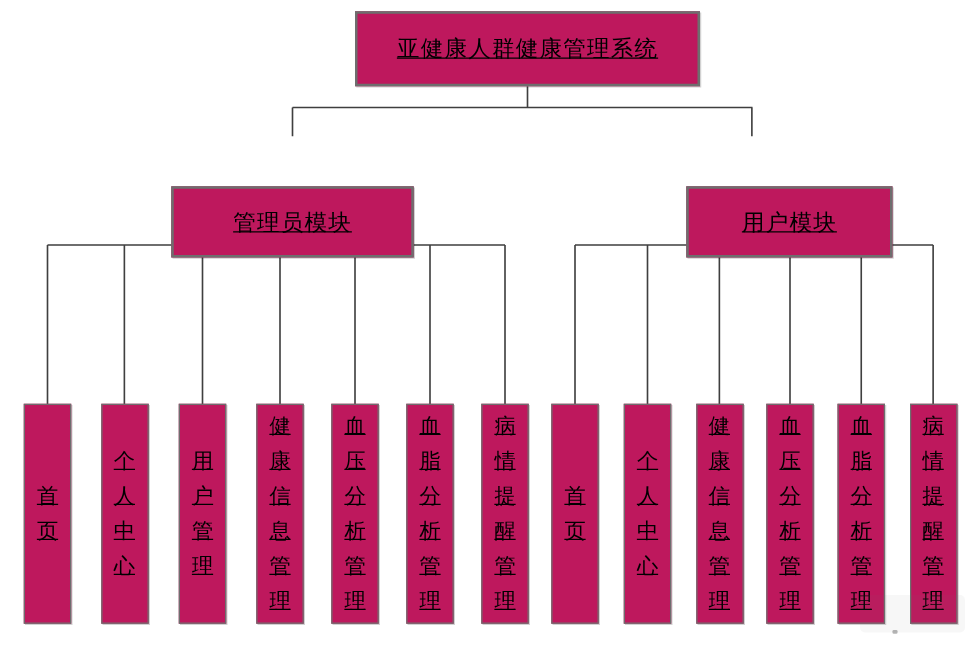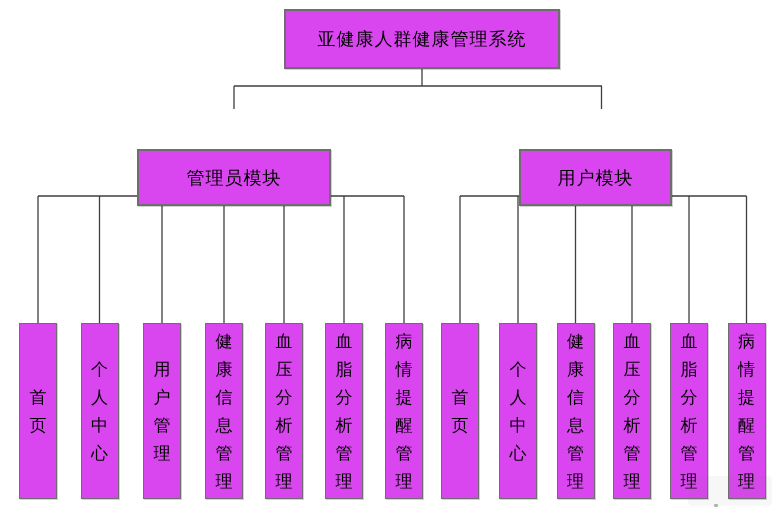--- a/index.html
+++ b/index.html
@@ -7,27 +7,28 @@
     position:relative;
     width:776px;height:516px;
     background:#ffffff;
     font-family:"DejaVu Sans",sans-serif;
     color:#000;
     overflow:hidden;
   }
   .connectors{position:absolute;left:0;top:0;}
   .box{
     position:absolute;
-    background:#d946ef;
+    background:#be185d;
     border:2px solid #6e6e6e;
     box-shadow:1px 1px 0 rgba(0,0,0,0.18);
     display:flex;
     align-items:center;
     justify-content:center;
     box-sizing:border-box;
+    text-decoration:underline;
   }
   .root{
     left:284px;top:9px;width:276px;height:60px;
     font-size:18px;letter-spacing:1px;
   }
   .module{
     top:109px;height:57px;
     font-size:18px;letter-spacing:1px;margin-top:40px;
   }
   .leaf{
@@ -60,21 +61,21 @@
          M38,196 H404
          M38,196 V324 M99.5,196 V324 M162,196 V324 M224,196 V324 M284,196 V324 M344,196 V324 M404,196 V324
          M601.5,166 V196
          M460,196 H746.5
          M460,196 V324 M518,196 V324 M575.5,196 V324 M632,196 V324 M689,196 V324 M746.5,196 V324" stroke="#3f3f3f" stroke-width="1.3" fill="none"></path>
   </svg>
 
   <div class="box root">亚健康人群健康管理系统</div>
 
   <div class="box module" style="left:137px;width:194px">管理员模块</div>
-  <div class="box module" style="left:519px;width:153px">用户模块</div>
+  <div class="box module" style="left:549px;width:165px">用户模块</div>
 
   <div class="box leaf vtext" style="left:19px">首
 页</div>
   <div class="box leaf vtext" style="left:80.5px">个
 人
 中
 心</div>
   <div class="box leaf vtext" style="left:143px">用
 户
 管

